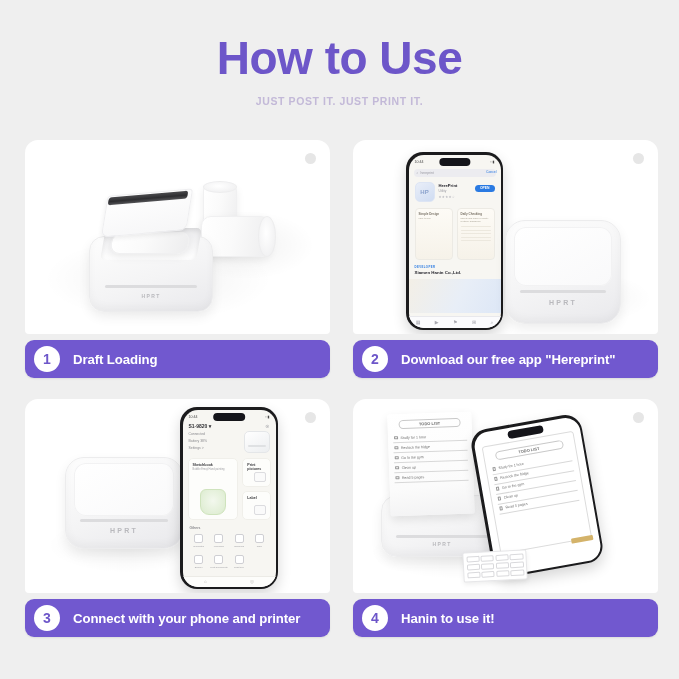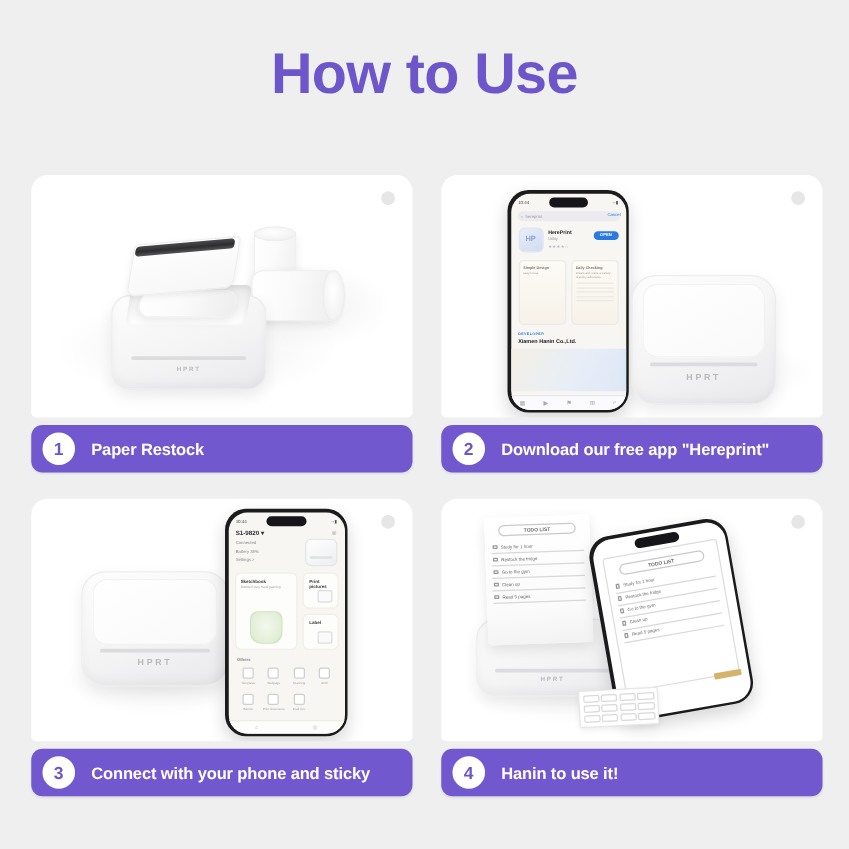--- a/index.html
+++ b/index.html
@@ -331,20 +331,21 @@
     display:block; border: 0.5px solid #d9d9dc; border-radius: 1.5px; height: 6px;
   }
 </style>
 </head>
 <body>
 
 <div class="page">
 
   <div class="header">
     <div class="title">How to Use</div>
+    <div class="subtitle">JUST POST IT. JUST PRINT IT.</div>
   </div>
 
   <div class="grid">
 
     <div class="step">
       <div class="photo">
         <div class="corner-dot"></div>
         <div class="scene">
 
           <div class="blob" style="left:18px;top:96px;width:230px;height:86px;"></div>
@@ -363,21 +364,21 @@
 
           <div class="cavity" style="left:78px;top:88px;width:96px;height:32px;transform:skewX(-10deg);"></div>
           <div class="roll" style="left:86px;top:92px;width:78px;height:22px;border-radius:10px;transform:skewX(-10deg);"></div>
 
           <div class="lid" style="left:80px;top:52px;width:84px;height:42px;transform:skewX(-14deg) rotate(-5deg);"></div>
           <div class="roller" style="left:84px;top:54px;width:78px;height:8px;transform:skewX(-14deg) rotate(-5deg);"></div>
         </div>
       </div>
       <div class="caption">
         <div class="badge">1</div>
-        <div class="cap-text">Paper Restock</div>
+        <div class="cap-text">Draft Loading</div>
       </div>
     </div>
 
     <div class="step">
       <div class="photo">
         <div class="corner-dot"></div>
         <div class="scene">
           <div class="blob" style="left:130px;top:130px;width:170px;height:56px;"></div>
 
           <div class="phone" style="left:53px;top:12px;width:97px;height:178px;">
@@ -534,21 +535,21 @@
               <div class="ap-tabbar">
                 <span>⌂</span>
                 <span>◎</span>
               </div>
             </div>
           </div>
         </div>
       </div>
       <div class="caption">
         <div class="badge">3</div>
-        <div class="cap-text">Connect with your phone and sticky</div>
+        <div class="cap-text">Connect with your phone and printer</div>
       </div>
     </div>
 
     <div class="step">
       <div class="photo">
         <div class="corner-dot"></div>
         <div class="scene">
           <div class="blob" style="left:16px;top:128px;width:180px;height:52px;"></div>
 
           <div class="printer" style="left:28px;top:96px;width:122px;height:62px;border-radius:16px;">

